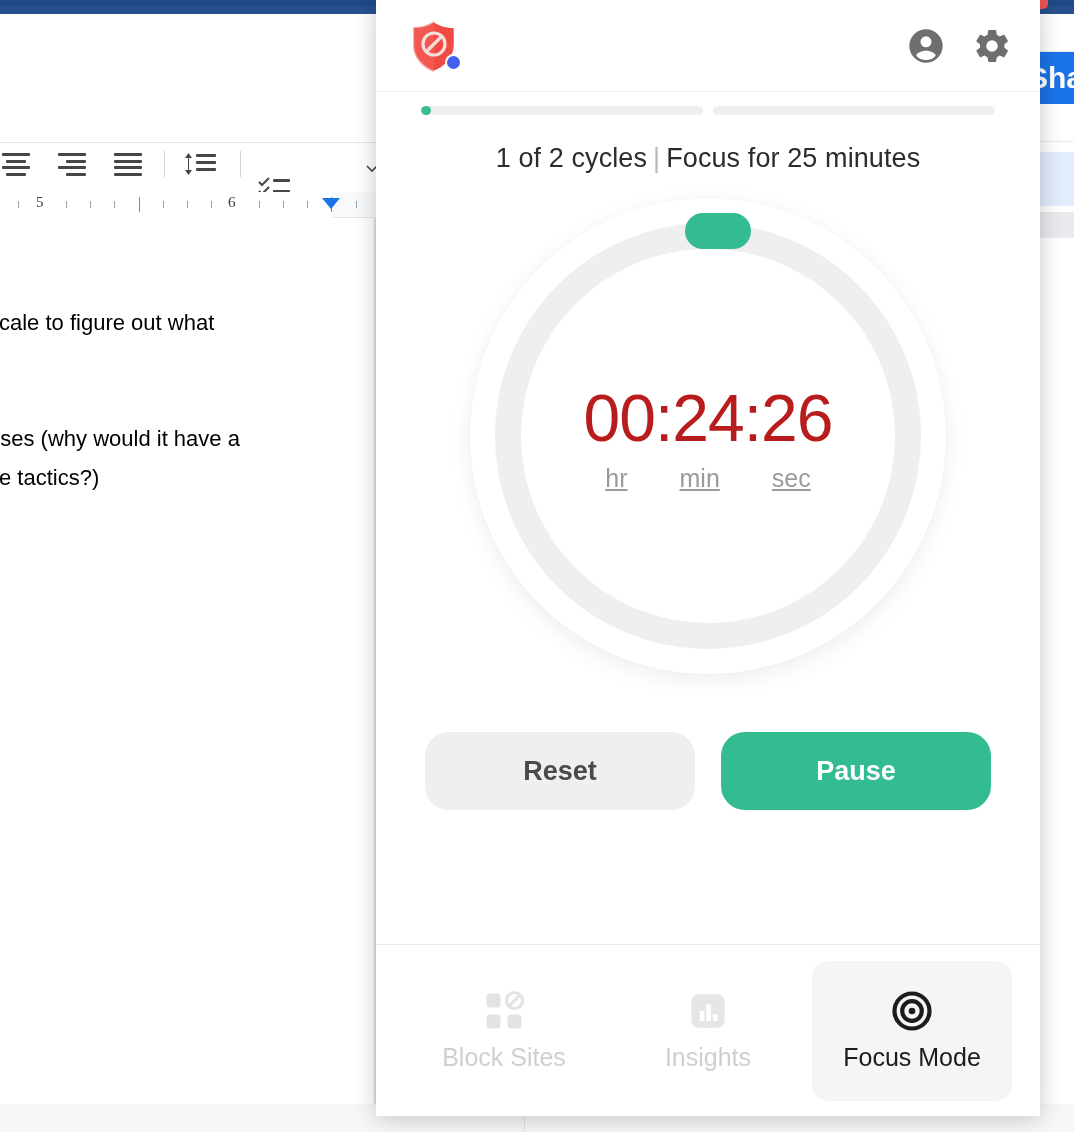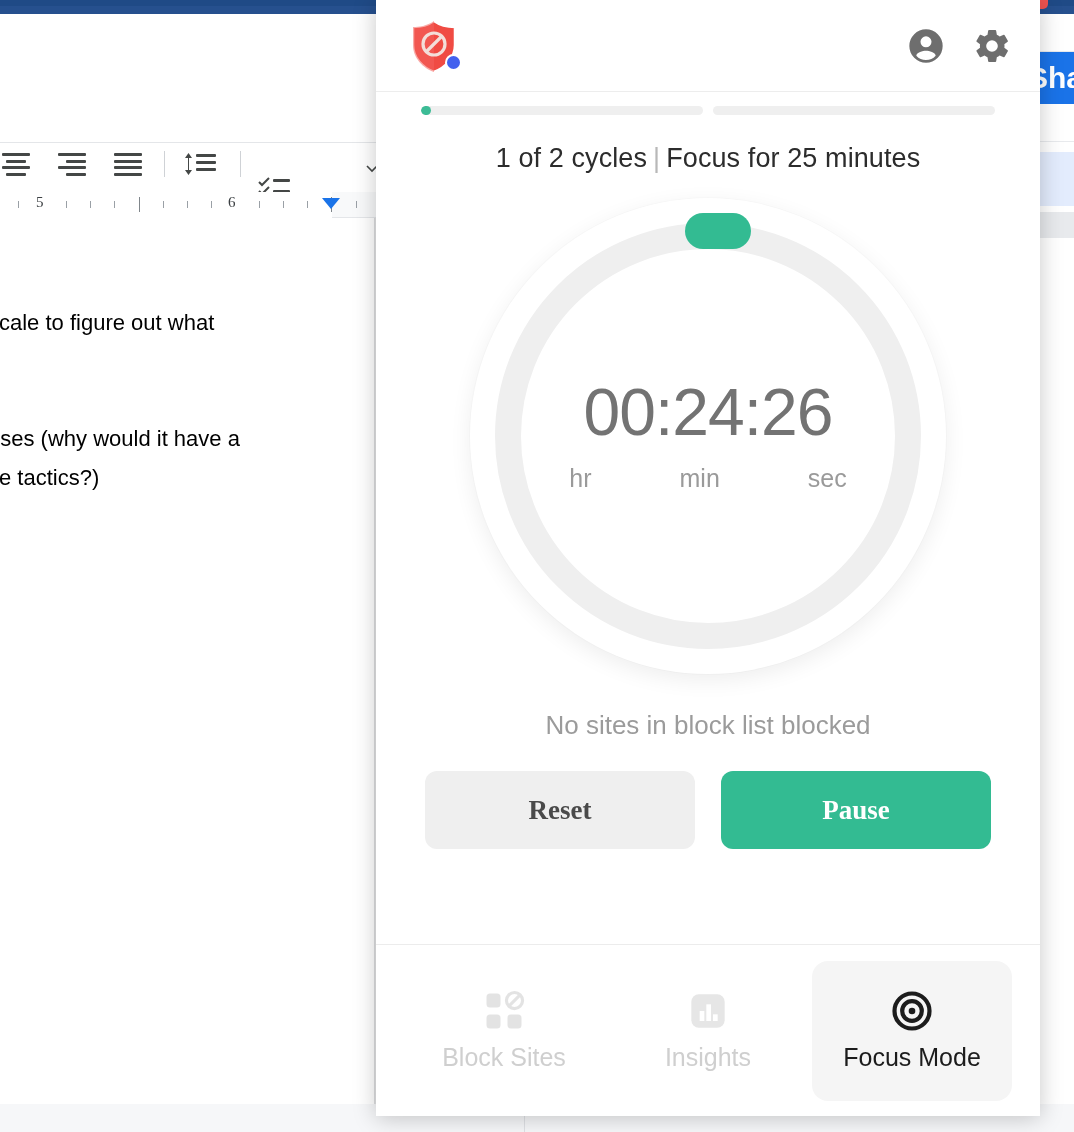--- a/index.html
+++ b/index.html
@@ -165,41 +165,41 @@
   .dial-track {
     position:absolute; left: 47px; top: 31px; width: 426px; height: 426px;
     border-radius:50%; border: 26px solid #efefef;
   }
   .dial-knob {
     position:absolute; left: 237px; top: 21px;
     width: 66px; height: 36px; border-radius: 20px;
     background:#33bb92;
   }
   .time-text {
-    position:absolute; left:0; top: 182px; width: 520px; text-align:center;
-    font-size: 66px; font-weight: 400; color:#737373; letter-spacing: -1px;
+    position:absolute; left:0; top: 188px; width: 520px; text-align:center;
+    font-size: 66px; font-weight: 400; color:#b91c1c; letter-spacing: -1px;
   }
   .unit-row {
     position:absolute; left: 0; top: 272px; width: 520px;
-    display:flex; justify-content:center; gap: 88px;
-    font-size: 25px; color:#9a9a9a;
+    display:flex; justify-content:center; gap: 52px;
+    font-size: 25px; color:#9a9a9a;text-decoration:underline;
   }
 
   .block-status {
     margin-top: 8px;
     font-size: 26px; color: #9b9b9b;
   }
 
   .action-row {
     margin-top: 30px; display:flex; gap: 26px;
   }
   .btn {
-    width: 270px; height: 78px; border-radius: 12px; border:none;
+    width: 270px; height: 78px; border-radius: 24px; border:none;
     font-size: 27px; font-weight: bold; cursor:pointer;
-    font-family:Liberation Serif, serif;
+    font-family:Liberation Sans, sans-serif;
   }
   .btn-reset { background:#efefef; color:#4a4a4a; }
   .btn-pause { background:#33bb92; color:#ffffff; }
 
   .pp-footer {
     flex: 0 0 172px; height: 172px;
     border-top: 1px solid #ececec;
     background:#fff;
     display:flex; align-items:center; justify-content:space-around;
     padding: 0 26px;
@@ -372,21 +372,20 @@
       <div class="dial-track"></div>
       <div class="dial-knob"></div>
       <div class="time-text">00:24:26</div>
       <div class="unit-row">
         <span>hr</span>
         <span>min</span>
         <span>sec</span>
       </div>
     </div>
 
-    <div class="block-status">No sites in block list blocked</div>
 
     <div class="action-row">
       <button class="btn btn-reset">Reset</button>
       <button class="btn btn-pause">Pause</button>
     </div>
   </div>
 
   <div class="pp-footer">
 
     <div class="nav-item">

